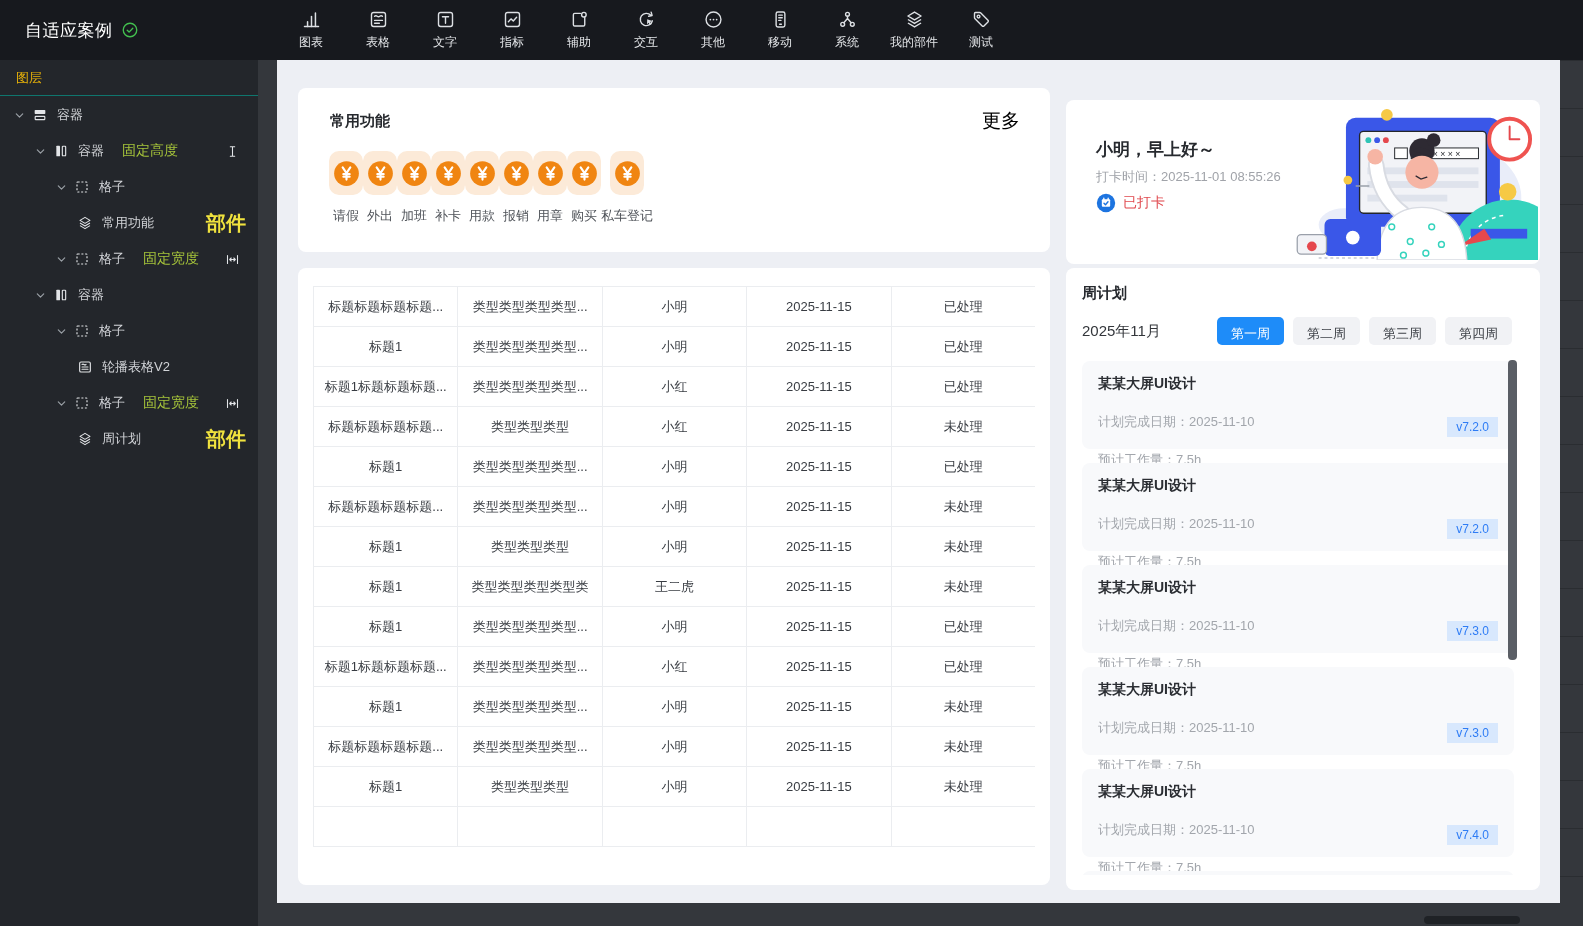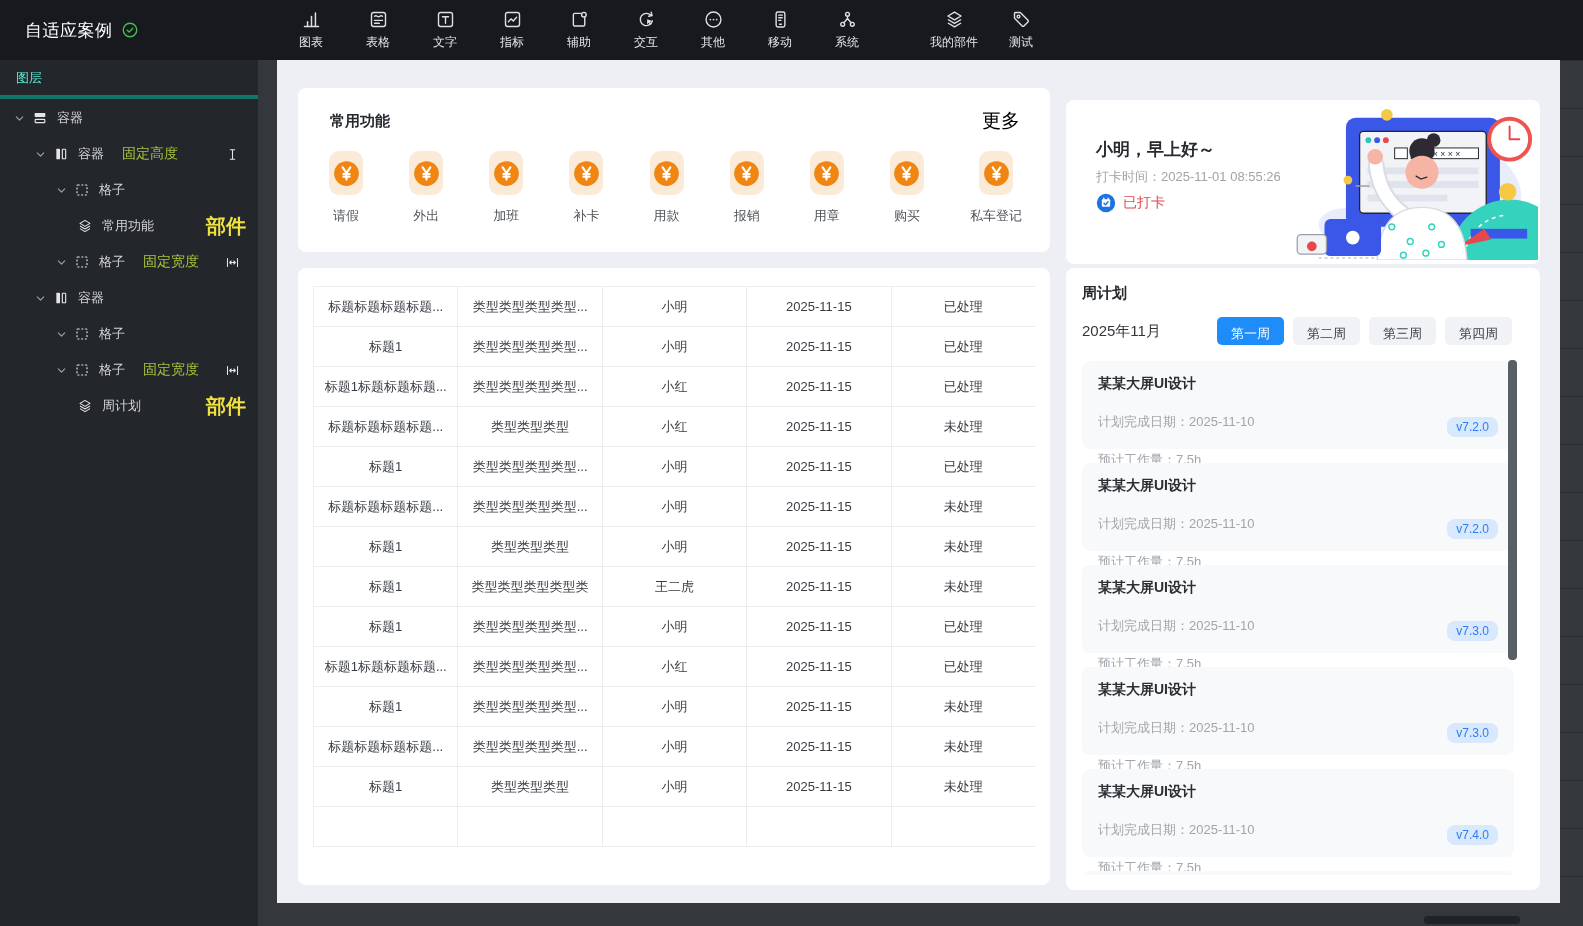--- a/index.html
+++ b/index.html
@@ -10,27 +10,27 @@
   }
   .icon svg{width:100%;height:100%;display:block}
 
   
   .topbar{position:absolute;left:0;top:0;width:1583px;height:60px;background:#17191e}
   .app-title-wrap{position:absolute;left:25px;top:0;height:60px;display:flex;align-items:center;gap:8px}
   .app-title{color:#ffffff;font-size:17px;letter-spacing:.5px}
   .check{width:18px;height:18px}
   .toolbar{position:absolute;left:280px;top:0;height:60px;display:flex;align-items:center}
   .tb-item{width:62px;margin-right:5px;display:flex;flex-direction:column;align-items:center;gap:4px;color:#e4e6e9;cursor:pointer}
-  .tb-item.gap-left{margin-left:40px}
+  .tb-item.gap-left{}
   .tb-icon{width:21px;height:21px;color:#dde0e4}
   .tb-label{font-size:12px;white-space:nowrap}
 
   
   .sidebar{position:absolute;left:0;top:60px;width:258px;height:866px;background:#23262b}
-  .sidebar-header{height:35px;line-height:35px;padding-left:16px;color:#5eead4;font-size:13px;border-bottom:4px solid #0f766e}
+  .sidebar-header{height:35px;line-height:35px;padding-left:16px;color:#eab308;font-size:13px;border-bottom:1px solid #0f766e}
   .tree{padding-top:1px}
   .tree-item{height:36px;display:flex;align-items:center;font-size:13px;color:#d2d4d8;cursor:pointer}
   .chev{width:11px;height:11px;color:#9aa0a6;margin-right:7px;flex:none}
   .node-icon{width:16px;height:16px;color:#e3e5e8;margin-right:9px;flex:none}
   .node-label{white-space:nowrap}
   .tag-green{color:#a6c43a;font-size:14px;margin-left:18px;white-space:nowrap}
   .tag-yellow{color:#f0e23e;font-size:20px;font-weight:700;margin-left:auto;margin-right:12px;white-space:nowrap}
   .right-icon{width:15px;height:15px;color:#e3e5e8;margin-left:auto;margin-right:18px;flex:none}
 
   
@@ -43,21 +43,21 @@
   .card{position:absolute;background:#ffffff;border-radius:8px}
   .quick-card{left:21px;top:28px;width:752px;height:164px}
   .table-card{left:21px;top:208px;width:752px;height:617px;overflow:hidden}
   .greet-card{left:789px;top:40px;width:474px;height:164px;overflow:hidden}
   .week-card{left:789px;top:208px;width:474px;height:622px;overflow:hidden}
 
   
   .card-head{display:flex;justify-content:space-between;align-items:center;padding:20px 30px 0 32px}
   .card-title{font-size:15px;font-weight:700;color:#26292e}
   .more{font-size:19px;color:#000000;cursor:pointer}
-  .quick-items{display:flex;justify-content:space-between;padding:17px 28px 0 31px}
+  .quick-items{display:flex;justify-content:flex-start;padding:17px 28px 0 31px}
   .quick-item{display:flex;flex-direction:column;align-items:center;cursor:pointer}
   .qbox{width:34px;height:44px;border-radius:10px;background:#fcead8;display:flex;align-items:center;justify-content:center}
   .qcircle{width:27px;height:27px}
   .qlabel{margin-top:12px;font-size:13px;color:#50545a;white-space:nowrap}
 
   
   .tbl-wrap{margin:18px 15px 0;height:599px;overflow:hidden}
   .tbl{display:table;width:100%;border-collapse:collapse;table-layout:fixed}
   .tr{display:table-row}
   .th,.td{display:table-cell;width:20%;border:1px solid #ebedf0;text-align:center;vertical-align:middle;
@@ -80,21 +80,21 @@
   .tabs{margin-left:auto;display:flex;gap:9px}
   .tab{border:none;height:28px;padding:8px 14px;border-radius:5px;background:#f1f2f5;color:#3b3f45;
     font-size:13px;font-family:inherit;cursor:pointer;white-space:nowrap}
   .tab.active{background:#1e8cf9;color:#ffffff}
   .plan-list{margin-top:16px;padding:0 26px 0 16px;height:514px;overflow:hidden}
   .plan-card{position:relative;height:88px;border-radius:8px;background:#f8f9fb;margin-bottom:14px;
     padding:14px 16px;box-sizing:border-box;cursor:pointer}
   .plan-title{font-size:14px;font-weight:700;color:#2b2e33}
   .plan-meta{margin-top:20px;font-size:13px;color:#a2a6ac}
   .plan-badge{position:absolute;right:16px;bottom:12px;background:#d8e8fd;color:#2e7cf5;font-size:12px;
-    padding:3px 9px;border-radius:8px}
+    padding:3px 9px;border-radius:0}
   .vscroll{position:absolute;right:23px;top:92px;width:9px;height:300px;border-radius:4px;background:#5a5e65}
 </style>
 </head>
 <body>
 
 <div class="topbar">
   <div class="app-title-wrap">
     <span class="app-title">自适应案例</span>
     <span class="icon check">
         <svg viewBox="0 0 24 24" fill="none" stroke="#43c04f" stroke-width="1.8" stroke-linecap="round" stroke-linejoin="round">
@@ -326,20 +326,32 @@
           <svg viewBox="0 0 24 24" fill="none" stroke="currentColor" stroke-width="2.6" stroke-linecap="round" stroke-linejoin="round">
             <path d="M5 8.5l7 7 7-7"></path>
           </svg>
         </span>
         <span class="icon node-icon">
           <svg viewBox="0 0 24 24" fill="none" stroke="currentColor" stroke-width="1.7">
             <rect x="4.5" y="4.5" width="15" height="15" rx="1" stroke-dasharray="3 2.6"></rect>
           </svg>
         </span>
         <span class="node-label">格子</span>
+
+      </div>
+      <div class="tree-item" style="padding-left: 77px;">
+
+        <span class="icon node-icon">
+          <svg viewBox="0 0 24 24" fill="none" stroke="currentColor" stroke-width="1.7" stroke-linecap="round">
+            <rect x="4" y="4.5" width="16" height="15" rx="2"></rect>
+            <path d="M7.5 8.2c1-.8 2-.8 3 0s2 .8 3 0"></path>
+            <path d="M7.5 12h9M7.5 15.4h9"></path>
+          </svg>
+        </span>
+        <span class="node-label">轮播表格V2</span>
 
       </div>
       <div class="tree-item" style="padding-left: 56px;">
         <span class="icon chev">
           <svg viewBox="0 0 24 24" fill="none" stroke="currentColor" stroke-width="2.6" stroke-linecap="round" stroke-linejoin="round">
             <path d="M5 8.5l7 7 7-7"></path>
           </svg>
         </span>
         <span class="icon node-icon">
           <svg viewBox="0 0 24 24" fill="none" stroke="currentColor" stroke-width="1.7">

